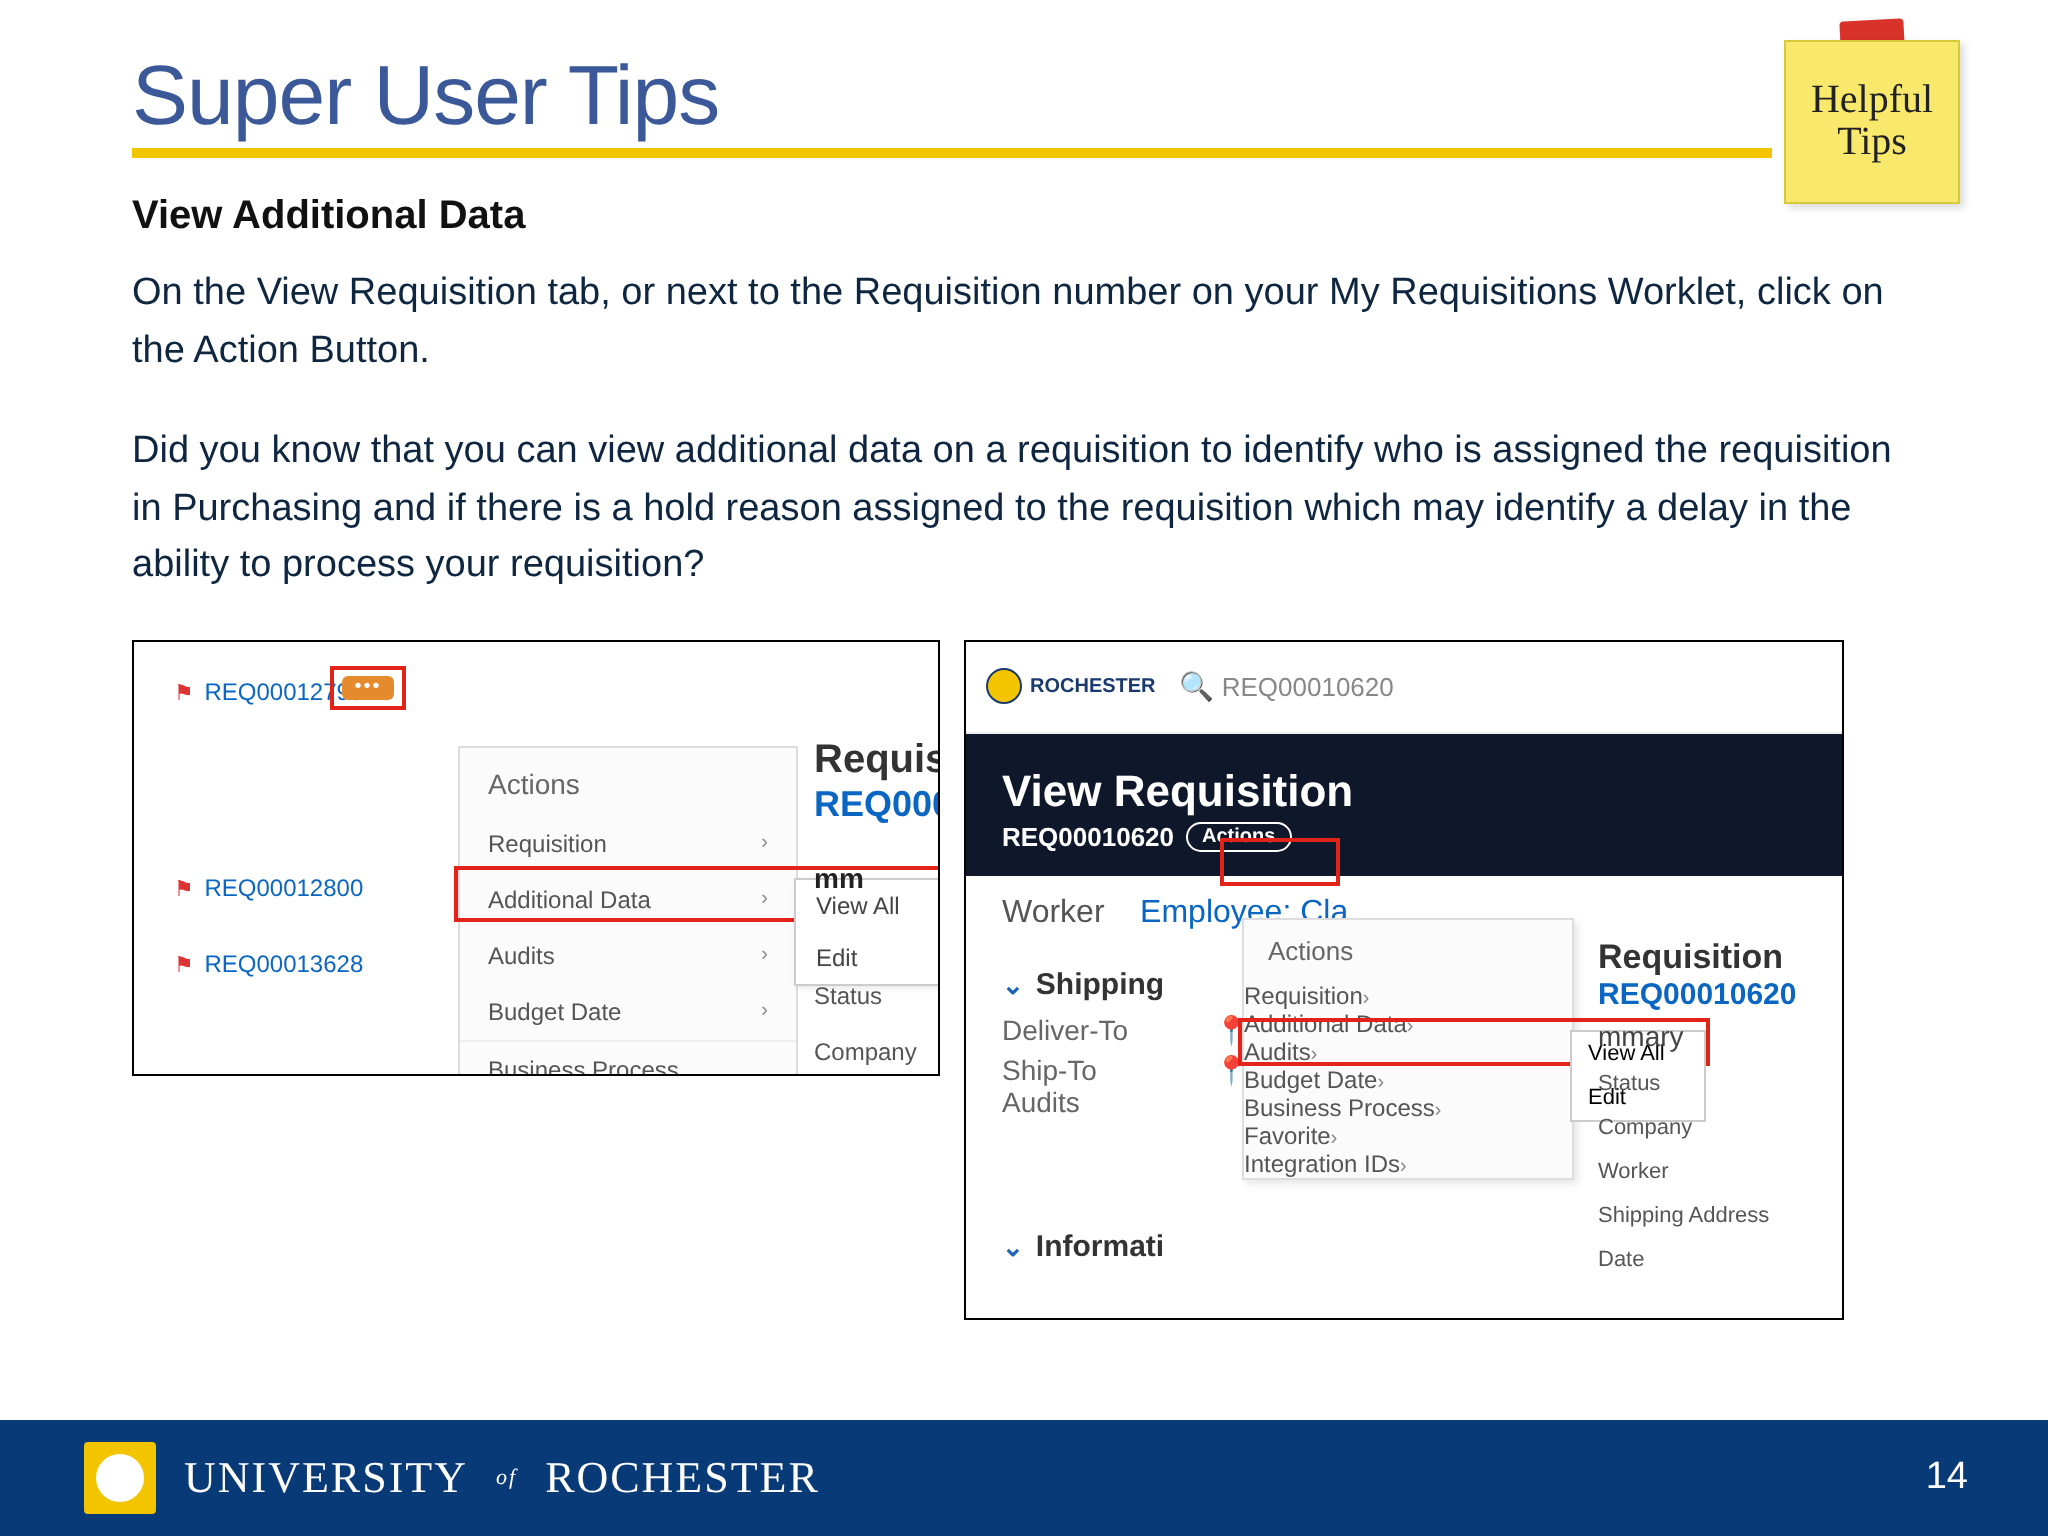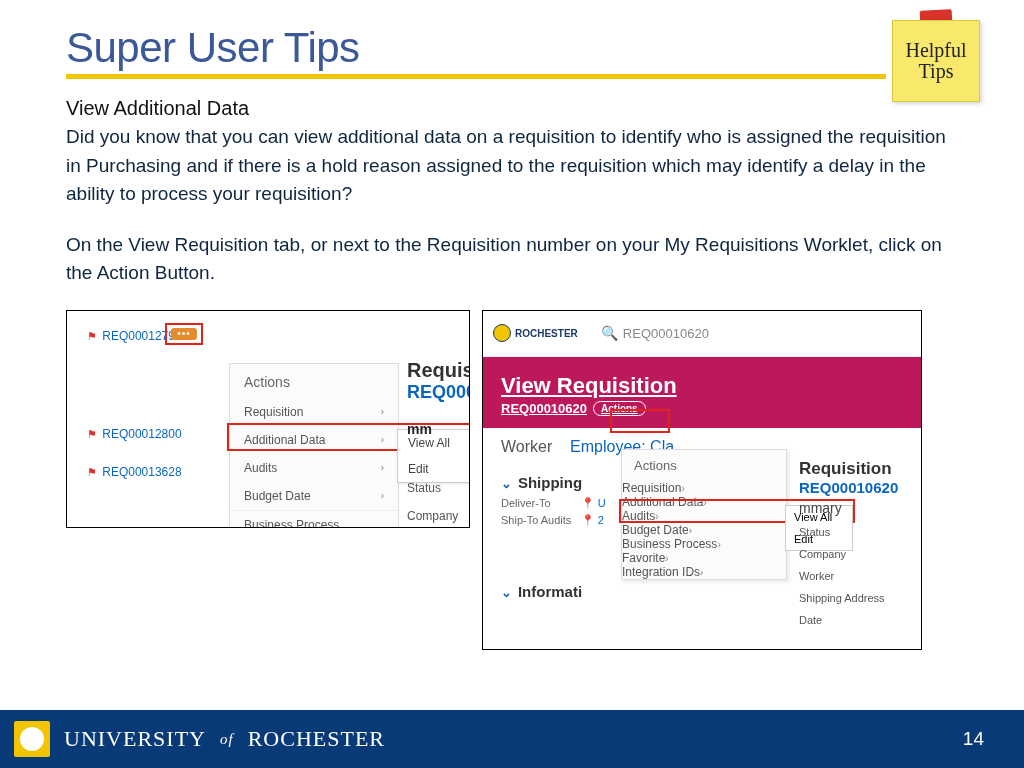--- a/index.html
+++ b/index.html
@@ -4,21 +4,21 @@
 <style>
   * { box-sizing: border-box; margin: 0; padding: 0; }
   body { width: 1024px; height: 768px; font-family: Arial, sans-serif; background: #fff; position: relative; overflow: hidden; }
   .page { padding: 24px 66px 0 66px; }
   .title-row { display: flex; align-items: flex-start; justify-content: flex-start; }
   .title { font-size: 42px; color: #3b5998; font-weight: 500; letter-spacing: -0.5px; }
   .underline { height: 5px; background: #f2c500; margin-top: 2px; margin-bottom: 18px; width: 820px; }
   .sticky { position: absolute; top: 14px; right: 40px; width: 92px; height: 90px; }
   .sticky .tape { position: absolute; top: -4px; left: 28px; width: 32px; height: 14px; background: #d8322a; transform: rotate(-3deg); border-radius: 2px; }
   .sticky .note { position: absolute; top: 6px; left: 0; width: 88px; height: 82px; background: #f8e96c; border: 1px solid #d8c93a; box-shadow: 2px 2px 4px rgba(0,0,0,0.15); display: flex; align-items: center; justify-content: center; font-family: "Comic Sans MS", cursive; font-size: 20px; line-height: 1.05; text-align: center; color: #222; }
-  .subtitle { font-size: 20px; font-weight: normal; color: #111; margin-bottom: 3px; }
+  .subtitle { font-size: 20px; font-weight: bold; color: #111; margin-bottom: 13px; }
   .body-text { font-size: 19px; color: #0f2640; line-height: 1.5; margin-bottom: 22px; }
   .shots-row { display: flex; gap: 12px; margin-top: 8px; }
   .shot { border: 1px solid #000; background: #fff; font-size: 12px; position: relative; overflow: hidden; }
   .shot1 { width: 404px; height: 218px; }
   .shot2 { width: 440px; height: 340px; }
   .flag { color: #d33; font-size: 11px; margin-right: 2px; }
   .reqlink { color: #0a66c2; font-size: 12px; font-weight: 500; }
   .shot1 .leftcol { position: absolute; left: 20px; top: 18px; width: 160px; }
   .shot1 .leftcol .item { margin-bottom: 84px; font-size: 12px; }
   .shot1 .leftcol .item2 { margin-bottom: 24px; }
@@ -32,68 +32,68 @@
   .submenu .row2 { padding: 6px 10px; color: #444; }
   .rightlabels { position: absolute; top: 48px; left: 340px; font-size: 14px; color: #222; }
   .rightlabels .big { font-size: 20px; font-weight: 600; color: #333; }
   .rightlabels .blue { color: #0a66c2; font-weight: 700; font-size: 18px; }
   .rightlabels .mm { font-size: 14px; font-weight:700; margin-top: 18px; }
   .rightlabels .small { font-size: 12px; color: #555; margin-top: 44px; }
   
   .shot2 .topbar { height: 46px; background: #fff; display: flex; align-items: center; padding: 0 10px; gap: 8px; border-bottom: 1px solid #eee;}
   .shot2 .logo { font-size: 10px; font-weight: 600; color: #1a3a6e; display:flex; align-items:center; gap:4px;}
   .shot2 .logo .seal { width:18px;height:18px;border-radius:50%;background:#f2c500;border:1px solid #1a3a6e;}
-  .shot2 .search { flex:0 0 auto; margin-left:16px; font-size:13px; color:#888;}
+  .shot2 .search { flex:0 0 auto; margin-left:4px; font-size:13px; color:#888;}
   .shot2 .search .mag { color:#888; font-size:14px;}
-  .shot2 .bluebar { background: #be185d; color: #fff; padding: 16px 18px 12px; text-decoration: underline; }
+  .shot2 .bluebar { background: #0f172a; color: #fff; padding: 16px 18px 12px; }
   .shot2 .bluebar .h { font-size: 22px; font-weight: 700; }
   .shot2 .bluebar .sub { font-size: 13px; font-weight:600; margin-top:2px; display:flex; align-items:center; gap:6px;}
   .shot2 .actions-badge { border:1px solid #fff; border-radius:10px; font-size:10px; padding:1px 7px; }
   .shot2 .worker { font-size: 16px; color: #555; padding: 10px 18px; }
   .shot2 .worker .lnk { color:#0a66c2; }
   .shot2 .sect { font-size: 15px; font-weight: 700; color: #333; padding: 8px 18px 4px; }
   .shot2 .sect .v { color:#1f65b7; font-size:13px; margin-right:6px;}
-  .shot2 .kv { font-size: 11px; color: #666; padding: 2px 18px; display:flex; }
+  .shot2 .kv { font-size: 14px; color: #666; padding: 2px 18px; display:flex; gap: 26px; }
   .shot2 .kv .k { width: 80px; }
   .shot2 .kv .val { color:#0a66c2; }
   .shot2 .ap2 { position:absolute; top:138px; left:138px; width:166px; background:#fbfbfb; border:1px solid #ddd; font-size:12px; color:#555; box-shadow: 2px 2px 4px rgba(0,0,0,0.1);}
   .shot2 .sub2 { position:absolute; top:194px; left:302px; width:68px; background:#fff; border:1px solid #ccc; font-size:11px;}
   .shot2 .rightcol2 { position:absolute; top:148px; left:316px; font-size:12px; color:#444;}
   .shot2 .rightcol2 .big2 { font-size:17px; font-weight:700; color:#333;}
   .shot2 .rightcol2 .blue2 { color:#0a66c2; font-weight:700; font-size:15px;}
   .shot2 .rightcol2 .mm2 { font-size:14px; font-weight:400; margin-top:4px;}
   .shot2 .rightcol2 .list2 div { margin-top: 10px; color:#555; font-size:11px;}
   .caption { font-size: 19px; color: #111; margin-top: 18px; }
-  .footer { position: absolute; bottom: 0; left: 0; right: 0; height: 58px; background: #083a77; color: #fff; display: flex; align-items: center; padding: 0 40px 0 12px; justify-content: space-between; }
+  .footer { position: absolute; bottom: 0; left: 0; right: 0; height: 58px; background: #083a77; color: #fff; display: flex; align-items: center; padding: 0 40px 0 40px; justify-content: space-between; }
   .footer .uni { display: flex; align-items: center; gap: 12px; font-family: "Trajan Pro", Georgia, serif; font-size: 22px; letter-spacing: 1px; }
   .footer .seal2 { width: 40px; height: 40px; background: #f2c500; border-radius: 4px; border: 2px solid #083a77; position:relative; }
   .footer .seal2::after { content:""; position:absolute; inset:6px; border-radius:50%; background:#fff; }
-  .footer .of { font-style: italic; font-size: 15px; padding: 0 2px; }
+  .footer .of { font-style: italic; font-size: 11px; padding: 0 2px; }
   .pagenum { font-size: 19px; }
 </style>
 </head>
 <body>
 
 <div class="page">
   <div class="title-row">
     <div>
       <h1 class="title">Super User Tips</h1>
       <div class="underline"></div>
     </div>
   </div>
 
   <div class="sticky">
     <div class="tape"></div>
     <div class="note" style="white-space:pre-line;">Helpful
 Tips</div>
   </div>
 
   <h2 class="subtitle">View Additional Data</h2>
+  <p class="body-text">On the View Requisition tab, or next to the Requisition number on your My Requisitions Worklet, click on the Action Button.</p>
   <p class="body-text">Did you know that you can view additional data on a requisition to identify who is assigned the requisition in Purchasing and if there is a hold reason assigned to the requisition which may identify a delay in the ability to process your requisition?</p>
-  <p class="body-text">On the View Requisition tab, or next to the Requisition number on your My Requisitions Worklet, click on the Action Button.</p>
 
   <div class="shots-row">
 
     <div class="shot shot1">
       <div class="leftcol">
         <div class="item">
           <span class="flag">⚑</span>
           <span class="reqlink">REQ00012799</span>
         </div>
         <div class="item item2">

